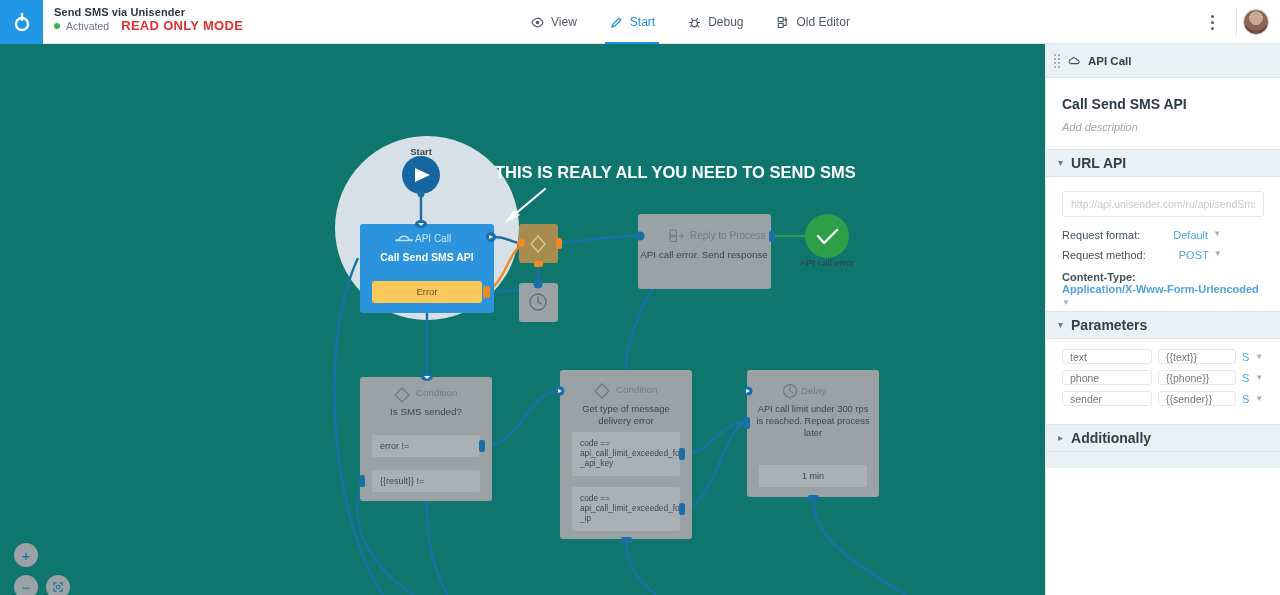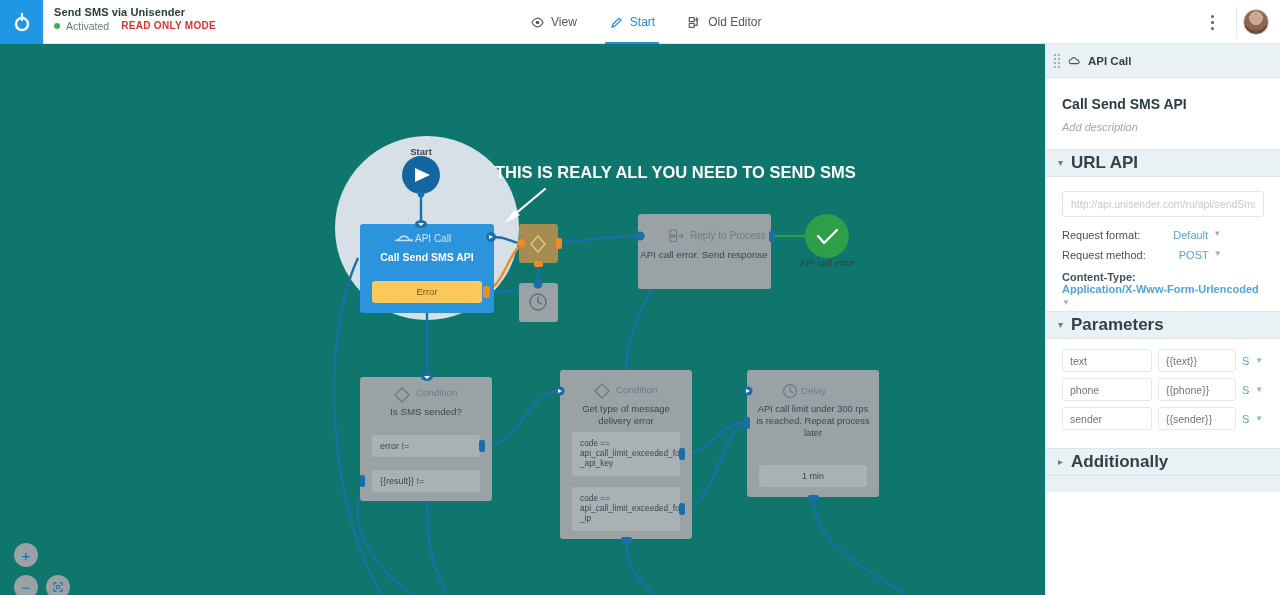--- a/index.html
+++ b/index.html
@@ -37,21 +37,21 @@
     margin-top: 0; display: flex; align-items: center; gap: 6px;
     font-size: 10.5px; line-height: 12px;
   }
   .status-dot {
     width: 6px; height: 6px; border-radius: 50%;
     background: #3fb24f; display: inline-block;
   }
   .status-text { color: #6b7a85; }
   .readonly-text {
     color: #e03030; font-weight: bold; letter-spacing: 0.3px;
-    margin-left: 6px; font-size: 10px;
+    margin-left: 6px; font-size: 13px;
   }
 
   .nav-tabs {
     position: absolute; left: 514px; top: 0;
     height: 28px; display: flex; align-items: stretch; gap: 0;
   }
   .nav-tab {
     display: flex; align-items: center; gap: 6px;
     padding: 0 16px; height: 44px; cursor: pointer;
     font-size: 12px; color: #4c5a63; position: relative;
@@ -131,21 +131,21 @@
     font-size: 11px; color: #9aa8b1; font-style: italic;
     padding: 9px 16px 16px 16px;
   }
 
   .section-head {
     height: 28px; background: #eaf1f5;
     border-top: 1px solid #dde5ea; border-bottom: 1px solid #dde5ea;
     display: flex; align-items: center; gap: 8px; padding: 0 12px;
     cursor: pointer;
   }
-  .section-head-label { font-size: 17px; font-weight: bold; color: #33414a; }
+  .section-head-label { font-size: 14px; font-weight: bold; color: #33414a; }
   .chev { color: #6b7d88; font-size: 10px; line-height: 1; display: block; }
 
   .field-wrap { padding: 14px 16px 4px 16px; }
   .txt-input {
     width: 100%; height: 26px; border: 1px solid #dfe5e9; border-radius: 3px;
     background: #fff; font-size: 10.5px; color: #333; padding: 0 8px;
     font-family: "Liberation Sans", sans-serif;
   }
   .txt-input::placeholder { color: #c2cbd1; }
 
@@ -154,21 +154,21 @@
     padding: 8px 16px 0 16px; font-size: 11px; color: #44525b;
   }
   .kv-val { color: #52a3dd; cursor: pointer; margin-left: 28px; }
   .caret { color: #9bb0bd; font-size: 8px; }
   .ct-block { padding: 10px 16px 4px 16px; font-size: 11px; color: #44525b; font-weight: bold; }
   .ct-val { color: #52a3dd; display: inline; cursor: pointer; }
 
   .params { padding: 10px 10px 12px 16px; }
   .param-row { display: flex; align-items: center; gap: 6px; margin-bottom: 6px; }
   .p-input {
-    height: 23px; border: 1px solid #e2e8ec; border-radius: 3px;
+    height: 15px; border: 1px solid #e2e8ec; border-radius: 3px;
     background: #fff; font-size: 10.5px; padding: 0 7px; color: #333;
     font-family: "Liberation Sans", sans-serif;
   }
   .p-key { width: 90px; }
   .p-val { width: 78px; }
   .p-type { color: #52a3dd; font-size: 11px; cursor: pointer; }
 
   .panel-foot-spacer { background: #eaf1f5; height: 16px; }
 </style>
 </head>
@@ -198,20 +198,27 @@
         <path d="M8 3.4C4.6 3.4 2 8 2 8s2.6 4.6 6 4.6S14 8 14 8 11.4 3.4 8 3.4z" fill="none" stroke="#4c5a63" stroke-width="1.2"></path>
         <circle cx="8" cy="8" r="1.9" fill="#4c5a63"></circle>
       </svg>
       <span>View</span>
     </button>
     <button class="nav-tab active">
       <svg width="15" height="15" viewBox="0 0 16 16">
         <path d="M3 13l1.4-3.4 6.3-6.3 2 2-6.3 6.3z" fill="none" stroke="#1f8de0" stroke-width="1.3" stroke-linejoin="round"></path>
       </svg>
       <span>Start</span>
+    </button>
+    <button class="nav-tab">
+      <svg width="15" height="15" viewBox="0 0 16 16">
+        <rect x="5" y="5.6" width="6" height="7" rx="3" fill="none" stroke="#4c5a63" stroke-width="1.2"></rect>
+        <path d="M5.8 5.2l-1-1.6M10.2 5.2l1-1.6M5 8H2.6M11 8h2.4M5.2 11l-2 1.4M10.8 11l2 1.4" stroke="#4c5a63" stroke-width="1.1" fill="none" stroke-linecap="round"></path>
+      </svg>
+      <span>Debug</span>
     </button>
     <button class="nav-tab">
       <svg width="15" height="15" viewBox="0 0 16 16">
         <rect x="2.4" y="2.8" width="5.2" height="4.2" fill="none" stroke="#4c5a63" stroke-width="1.2"></rect>
         <rect x="2.4" y="9" width="5.2" height="4.2" fill="none" stroke="#4c5a63" stroke-width="1.2"></rect>
         <path d="M7.6 5h3.2v6H7.6" fill="none" stroke="#4c5a63" stroke-width="1.2"></path>
         <path d="M9.6 2.6l2 2-2 2" fill="none" stroke="#4c5a63" stroke-width="1.2" stroke-linejoin="round"></path>
       </svg>
       <span>Old Editor</span>
     </button>

